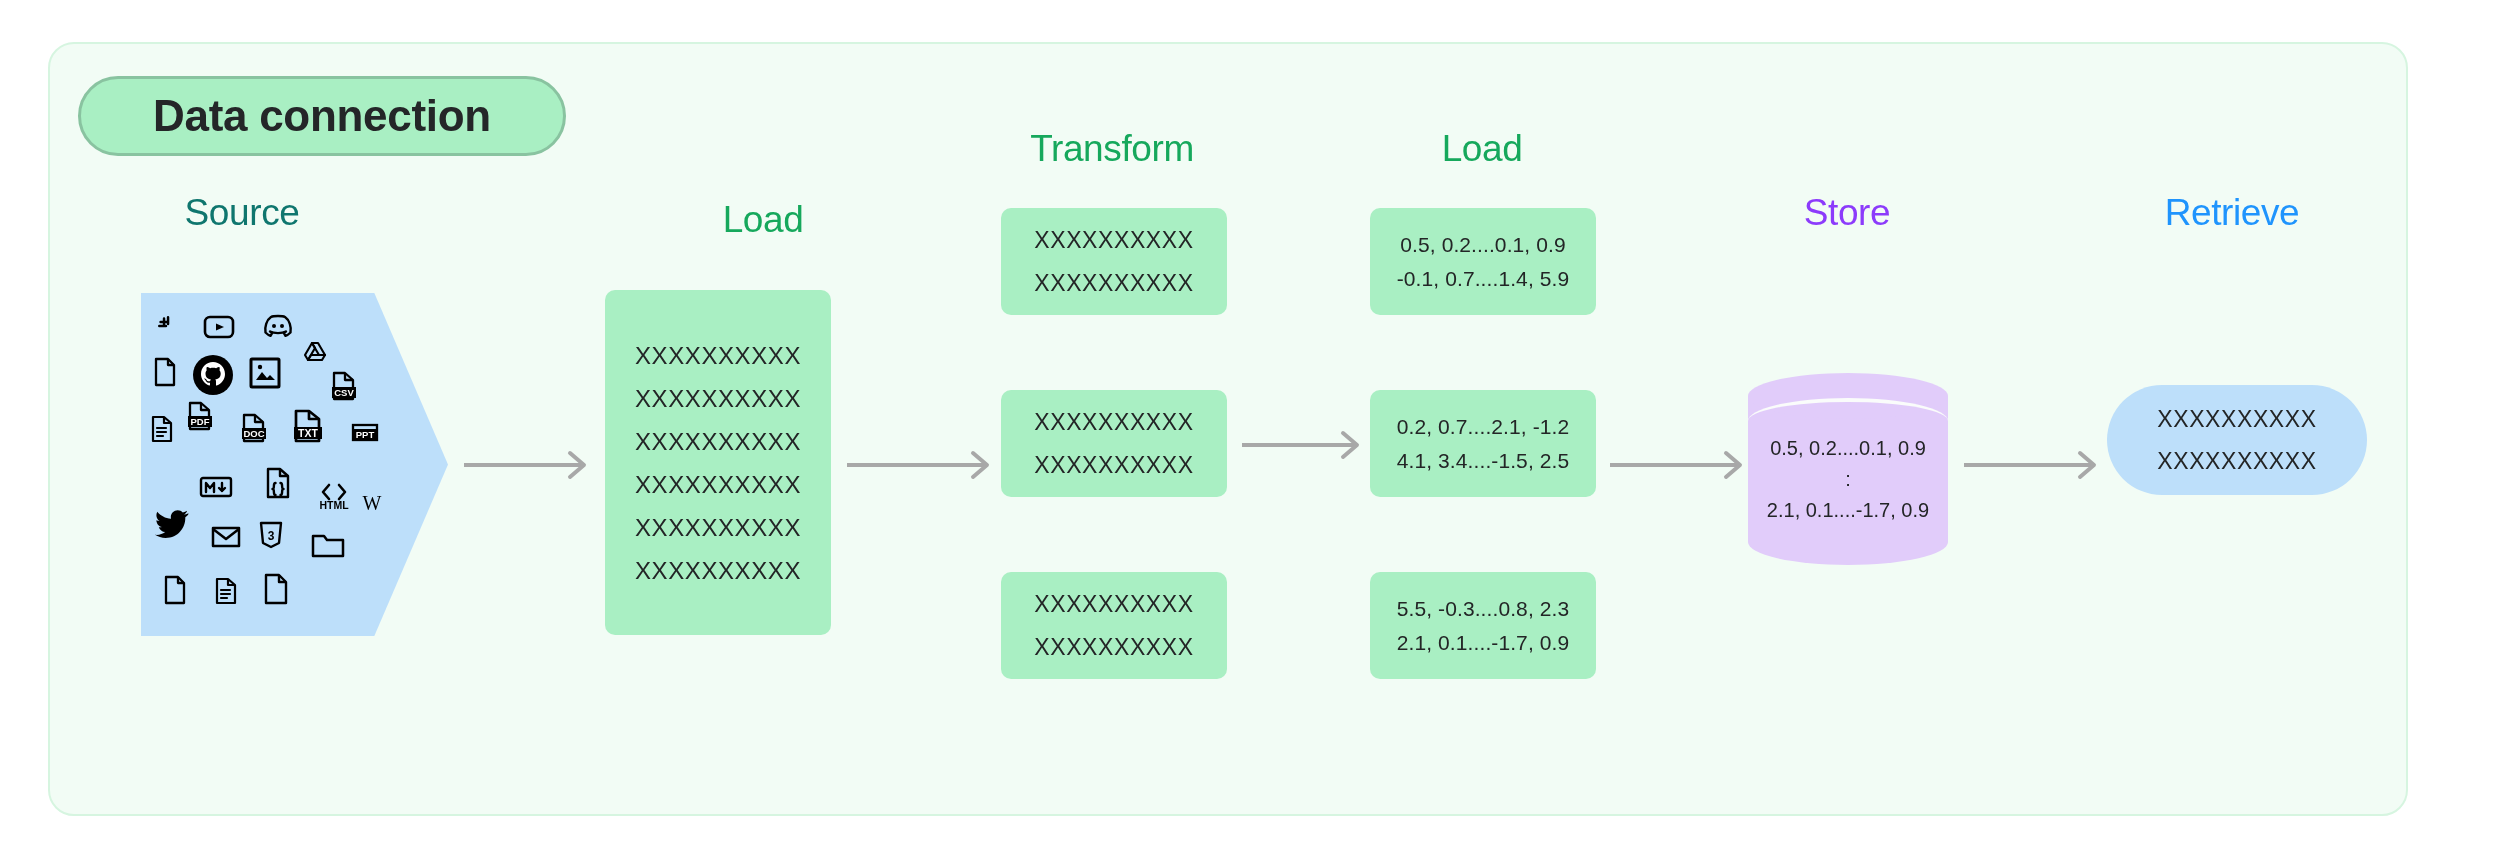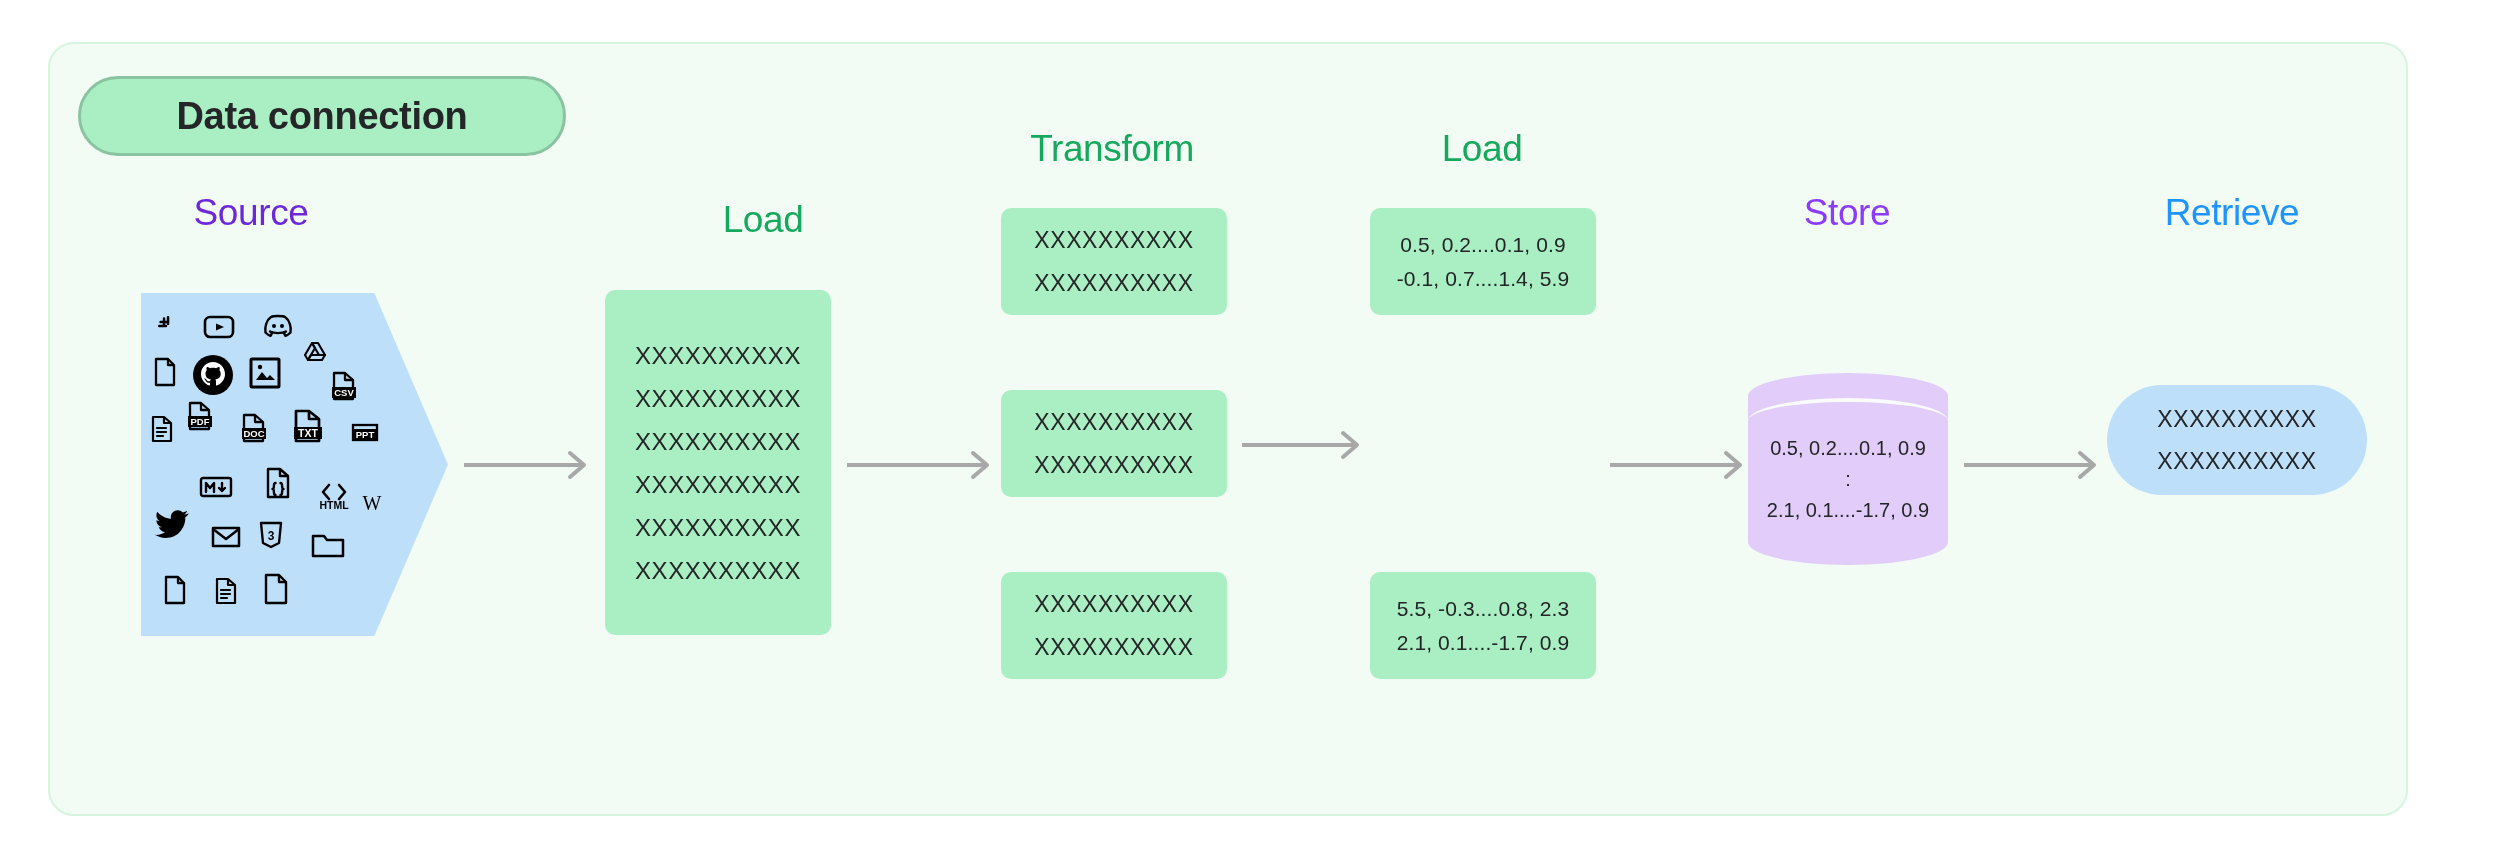--- a/index.html
+++ b/index.html
@@ -38,37 +38,37 @@
     height: 80px;
     background: #A9EFC3;
     border: 3px solid #89C3A0;
     border-radius: 40px;
     box-sizing: border-box;
     display: flex;
     align-items: center;
     justify-content: center;
   }
   .badge-label {
-    font-size: 38px;
+    font-size: 44px;
     font-weight: bold;
     color: #242628;
     letter-spacing: -0.3px;
     white-space: nowrap;
   }
 
   
   .heading {
     position: absolute;
     font-size: 37px;
     font-weight: normal;
     letter-spacing: -0.4px;
     white-space: nowrap;
     transform: translateX(-50%);
   }
-  .h-source   { left: 251px;  top: 192px; color: #6d28d9; }
+  .h-source   { left: 242px;  top: 192px; color: #0f766e; }
   .h-load     { left: 716px;  top: 199px; color: #16A85C; margin-left: 47px; }
   .h-transform{ left: 1112px; top: 128px; color: #16A85C; }
   .h-embed    { left: 1482px; top: 128px; color: #16A85C; }
   .h-store    { left: 1847px; top: 192px; color: #8C3BFB; }
   .h-retrieve { left: 2232px; top: 192px; color: #1F94FD; }
 
   
   .pentagon {
     position: absolute;
     left: 141px;
@@ -426,20 +426,24 @@
     <svg width="125" height="40" viewBox="0 0 125 40" fill="none" stroke="#A8A8A8" stroke-width="4">
       <path d="M2 20 H115"></path>
         <path d="M103 8 L117 20 L103 32" stroke-linecap="round" stroke-linejoin="round"></path>
     </svg>
   </div>
 
   <div class="box box-em box-em1">
     <span class="line">0.5, 0.2....0.1, 0.9</span>
     <span class="line">-0.1, 0.7....1.4, 5.9</span>
   </div>
+  <div class="box box-em box-em2">
+    <span class="line">0.2, 0.7....2.1, -1.2</span>
+    <span class="line">4.1, 3.4....-1.5, 2.5</span>
+  </div>
   <div class="box box-em box-em3">
     <span class="line">5.5, -0.3....0.8, 2.3</span>
     <span class="line">2.1, 0.1....-1.7, 0.9</span>
   </div>
 
   <div class="arrow" style="left:1608px; top:445px;">
     <svg width="140" height="40" viewBox="0 0 140 40" fill="none" stroke="#A8A8A8" stroke-width="4">
       <path d="M2 20 H130"></path>
         <path d="M118 8 L132 20 L118 32" stroke-linecap="round" stroke-linejoin="round"></path>
     </svg>

